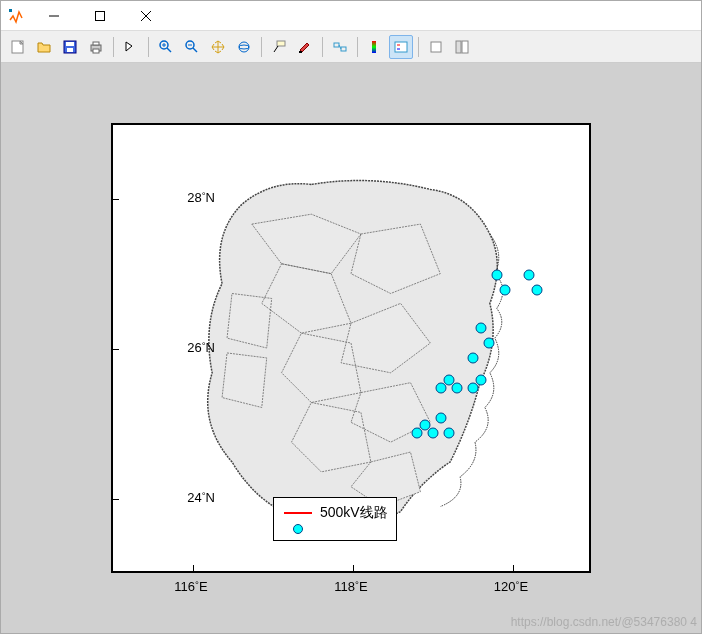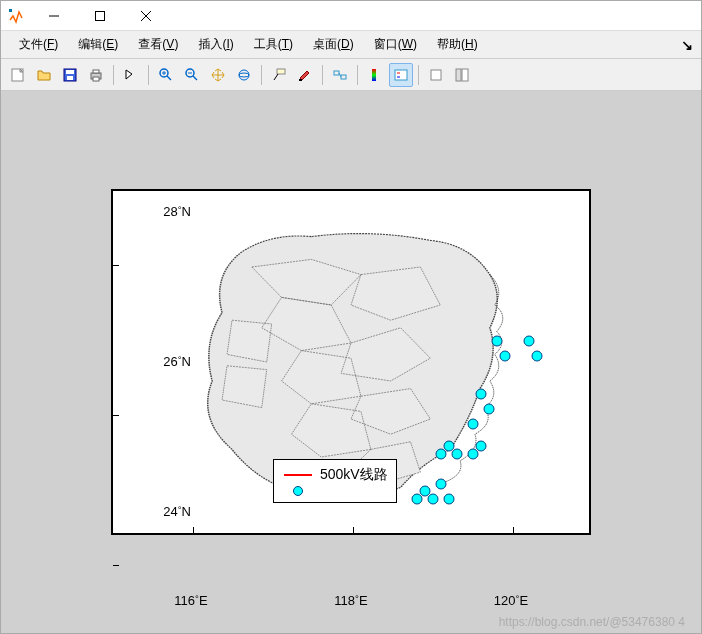--- a/index.html
+++ b/index.html
@@ -20,42 +20,42 @@
     .menu-arrow { position: absolute; right: 8px; font-size: 14px; font-weight: bold; }
 
     
     .toolbar { height: 32px; background: #f0f0f0; display: flex; align-items: center; padding: 0 4px; border-bottom: 1px solid #ccc; }
     .tool-btn { width: 24px; height: 24px; margin: 0 1px; display: flex; align-items: center; justify-content: center; cursor: pointer; border-radius: 2px; }
     .tool-btn.selected { background: #cce4f7; border: 1px solid #7eb4ea; }
     .tool-sep { width: 1px; height: 20px; background: #bbb; margin: 0 4px; }
 
     
     .plot-area { flex: 1; background: #d0d0d0; display: flex; align-items: center; justify-content: center; position: relative; }
-    .plot-frame { width: 480px; height: 346px; background: #fff; border: 2px solid #000; position: relative; }
-
-    
-    .ytick { position: absolute; right: 510px; font-size: 13px; transform: translateY(-50%); white-space: nowrap; }
+    .plot-frame { width: 480px; height: 450px; background: #fff; border: 2px solid #000; position: relative; }
+
+    
+    .ytick { position: absolute; right: 486px; font-size: 13px; transform: translateY(-50%); white-space: nowrap; }
     .xtick { position: absolute; font-size: 13px; transform: translateX(-50%); }
     .tick-mark-left { position: absolute; width: 6px; height: 1px; background: #000; left: 0; }
     .tick-mark-bottom { position: absolute; width: 1px; height: 6px; background: #000; bottom: 0; }
 
     
     .legend { position: absolute; background: #fff; border: 1px solid #000; padding: 4px 8px; font-size: 14px; }
     .legend-row { display: flex; align-items: center; margin: 2px 0; }
     .legend-swatch { width: 32px; display: flex; align-items: center; justify-content: center; margin-right: 6px; }
     .legend-line { width: 28px; height: 1.5px; background: #ff0000; }
     .legend-dot { width: 10px; height: 10px; border-radius: 50%; background: #00ffff; border: 1px solid #004488; }
 
     
     .data-dot { position: absolute; width: 11px; height: 11px; border-radius: 50%; background: #00ffff; border: 1px solid #004488; transform: translate(-50%, -50%); }
 
     
     .map-boundary { position: absolute; stroke: #555; stroke-width: 1; fill: #e8e8e8; stroke-dasharray: 2 1; }
 
-    .watermark { position: absolute; bottom: 4px; right: 16px; color: rgba(150,150,150,0.6); font-size: 12px; pointer-events: none; }
+    .watermark { position: absolute; bottom: 4px; right: 4px; color: rgba(150,150,150,0.6); font-size: 12px; pointer-events: none; }
   </style>
 </head>
 <body>
 
 <div class="window">
 
   <div class="titlebar">
     <span class="icon">
       <svg width="16" height="16" viewBox="0 0 16 16">
         <rect x="0" y="0" width="16" height="16" fill="#fff"></rect>
@@ -76,32 +76,20 @@
       </div>
       <div class="win-btn close">
         <svg width="10" height="10">
             <line x1="0" y1="0" x2="10" y2="10" stroke="#000" stroke-width="1"></line>
             <line x1="10" y1="0" x2="0" y2="10" stroke="#000" stroke-width="1"></line>
           </svg>
       </div>
     </div>
   </div>
 
-  <div class="menubar">
-
-    <span class="menu-item">文件(<u>F</u>)</span>
-      <span class="menu-item">编辑(<u>E</u>)</span>
-      <span class="menu-item">查看(<u>V</u>)</span>
-      <span class="menu-item">插入(<u>I</u>)</span>
-      <span class="menu-item">工具(<u>T</u>)</span>
-      <span class="menu-item">桌面(<u>D</u>)</span>
-      <span class="menu-item">窗口(<u>W</u>)</span>
-      <span class="menu-item">帮助(<u>H</u>)</span>
-      <span class="menu-arrow">↘</span>
-  </div>
 
   <div class="toolbar">
     <div class="tool-btn">
       <svg width="16" height="16">
           <rect x="2" y="2" width="11" height="12" fill="#fff" stroke="#888"></rect>
           <path d="M10 2 L13 5 L10 5 Z" fill="#ccc" stroke="#888"></path>
         </svg>
     </div>
     <div class="tool-btn">
       <svg width="16" height="16">

